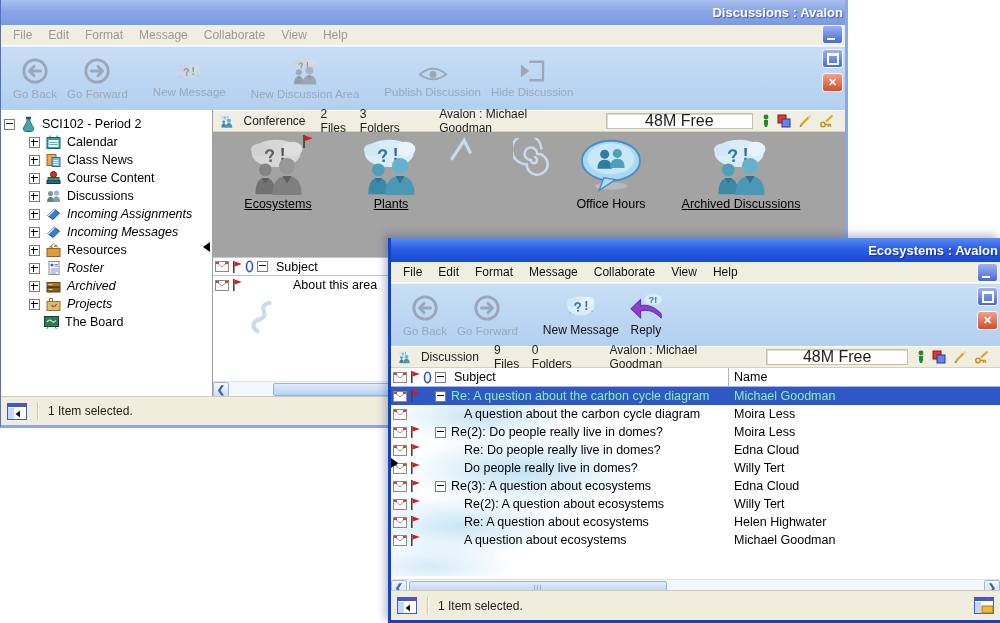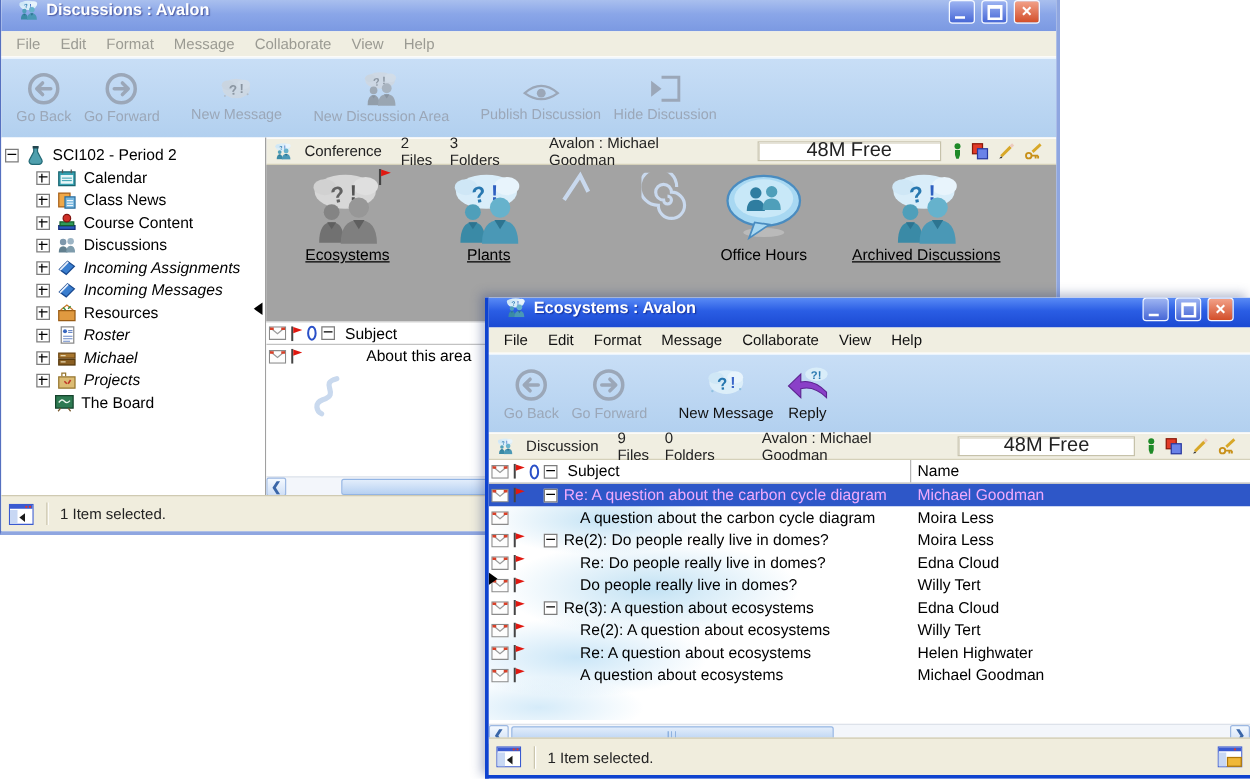--- a/index.html
+++ b/index.html
@@ -5,21 +5,21 @@
   html,body{margin:0;padding:0;}
   body{width:1000px;height:623px;position:relative;overflow:hidden;background:#fff;
        font-family:"Liberation Sans",sans-serif;color:#000;}
   .win{position:absolute;box-sizing:border-box;background:#fff;overflow:hidden;}
   #w1{left:0;top:0;width:848px;height:428px;
       border-left:1px solid #5570c0;border-right:3px solid #8fa6e0;border-bottom:3px solid #8fa6e0;}
   #w2{left:388px;top:238px;width:612px;height:385px;z-index:5;
       border-left:3px solid #0f43cf;border-bottom:3px solid #0f43cf;
       box-shadow:-3px -3px 8px rgba(40,60,120,.35);}
   
-  .tbar{display:flex;align-items:flex-start;gap:5px;padding:0 13px;}
+  .tbar{display:flex;align-items:flex-end;gap:5px;padding:0 2px;flex-direction:column;}
   #w1 .tbar{height:25px;background:linear-gradient(180deg,#a9bfee 0%,#8aa6e8 45%,#7b99e2 100%);}
   #w2 .tbar{height:24px;background:linear-gradient(180deg,#5a8cf6 0%,#2a5de4 45%,#1b49d2 100%);}
   .tbar .ttl{flex:1;color:#fff;font-weight:bold;font-size:13px;white-space:nowrap;
              text-shadow:1px 1px 1px rgba(0,0,80,.45);}
   .winbtn{width:19px;height:17px;border-radius:3px;border:1px solid #f4f8ff;flex:none;
           display:flex;align-items:center;justify-content:center;color:#fff;position:relative;}
   .b-min,.b-max{background:linear-gradient(#9db4f2,#4767d6);}
   .b-close{background:linear-gradient(#f2a188,#d24e2a);}
   .b-min::after{content:"";width:8px;height:2px;background:#fff;position:absolute;left:4px;bottom:3px;}
   .b-max::after{content:"";width:8px;height:7px;border:2px solid #fff;border-top-width:3px;position:absolute;top:3px;left:4px;}
@@ -101,21 +101,21 @@
                  radial-gradient(170px 55px at 130px 85px,rgba(120,190,230,.45),transparent 70%),
                  radial-gradient(150px 45px at 70px 140px,rgba(150,205,240,.5),transparent 70%),
                  radial-gradient(120px 35px at 40px 180px,rgba(150,205,240,.4),transparent 70%);}
   .l2head{position:relative;height:18px;display:flex;align-items:center;gap:3px;padding-left:2px;
           border-bottom:1px solid #b6b6b6;font-size:12.5px;background:#fff;z-index:2;}
   .l2head .htxt{margin-left:5px;}
   .colsep{position:absolute;left:337px;top:0;bottom:0;width:1px;background:#b6b6b6;}
   .namehead{position:absolute;left:343px;}
   .l2row{position:relative;height:18px;display:flex;align-items:center;gap:3px;padding-left:2px;font-size:12.5px;}
   .l2row .name{position:absolute;left:343px;white-space:nowrap;}
-  .l2row.sel{background:#2e57c8;color:#f0abfc;}
+  .l2row.sel{background:#2e57c8;color:#86efac;}
   .l2row .box{margin-left:12px;}
   .l2row .subj{white-space:nowrap;}
   .lvl0 .subj{margin-left:2px;}
   .lvl1 .subj{margin-left:41px;}
   .ph{visibility:hidden;}
   svg{display:block;}
 </style>
 </head>
 <body>
 
@@ -422,21 +422,21 @@
           <svg class="ticon" viewBox="0 0 16 16">
               <use href="#t-roster"></use>
             </svg>
           <span class="it">Roster</span>
         </div>
         <div class="tnode child">
           <span class="box plus"></span>
           <svg class="ticon" viewBox="0 0 16 16">
               <use href="#t-journal"></use>
             </svg>
-          <span class="it">Michael</span>
+          <span class="it">Archived</span>
         </div>
         <div class="tnode child">
           <span class="box plus"></span>
           <svg class="ticon" viewBox="0 0 16 16">
               <use href="#t-proj"></use>
             </svg>
           <span class="it">Projects</span>
         </div>
         <div class="tnode leaf">
           <svg class="ticon" viewBox="0 0 16 16">

